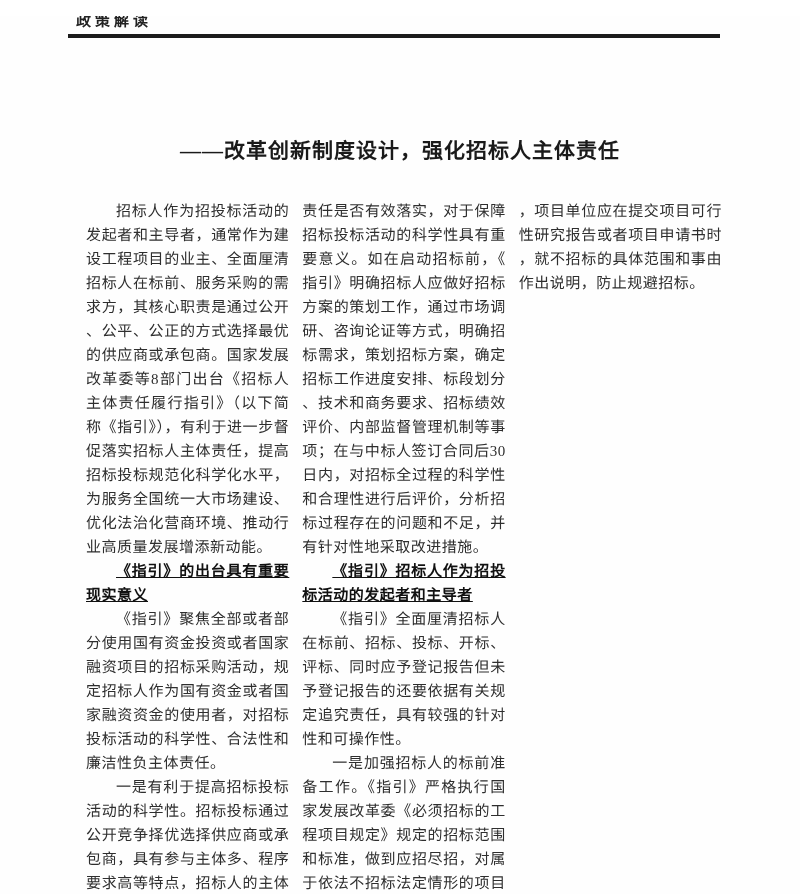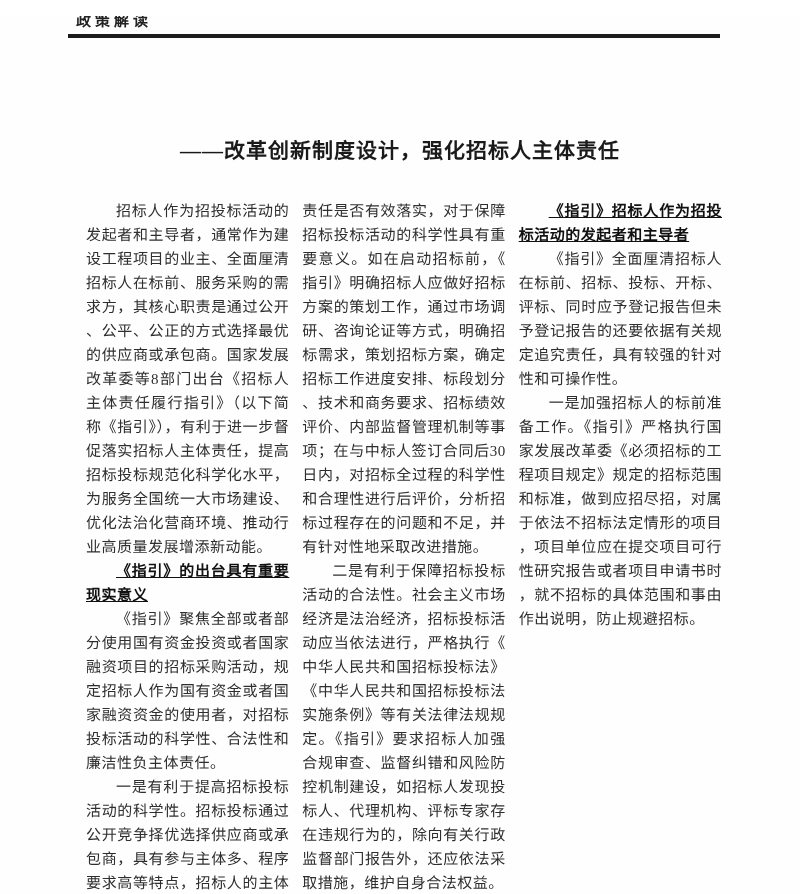--- a/index.html
+++ b/index.html
@@ -105,21 +105,20 @@
   <div class="header-rule"></div>
 
 
   <h2 class="article-subtitle">——改革创新制度设计，强化招标人主体责任</h2>
 
   <div class="article-columns" id="article-columns">
       <p class="para">招标人作为招投标活动的发起者和主导者，通常作为建设工程项目的业主、全面厘清招标人在标前、服务采购的需求方，其核心职责是通过公开、公平、公正的方式选择最优的供应商或承包商。国家发展改革委等8部门出台《招标人主体责任履行指引》（以下简称《指引》），有利于进一步督促落实招标人主体责任，提高招标投标规范化科学化水平，为服务全国统一大市场建设、优化法治化营商环境、推动行业高质量发展增添新动能。</p>
       <p class="para heading">《指引》的出台具有重要现实意义</p>
       <p class="para">《指引》聚焦全部或者部分使用国有资金投资或者国家融资项目的招标采购活动，规定招标人作为国有资金或者国家融资资金的使用者，对招标投标活动的科学性、合法性和廉洁性负主体责任。</p>
       <p class="para">一是有利于提高招标投标活动的科学性。招标投标通过公开竞争择优选择供应商或承包商，具有参与主体多、程序要求高等特点，招标人的主体责任是否有效落实，对于保障招标投标活动的科学性具有重要意义。如在启动招标前，《指引》明确招标人应做好招标方案的策划工作，通过市场调研、咨询论证等方式，明确招标需求，策划招标方案，确定招标工作进度安排、标段划分、技术和商务要求、招标绩效评价、内部监督管理机制等事项；在与中标人签订合同后30日内，对招标全过程的科学性和合理性进行后评价，分析招标过程存在的问题和不足，并有针对性地采取改进措施。</p>
-      <p class="para">二是有利于保障招标投标活动的合法性。社会主义市场经济是法治经济，招标投标活动应当依法进行，严格执行《中华人民共和国招标投标法》《中华人民共和国招标投标法实施条例》等有关法律法规规定。《指引》要求招标人加强合规审查、监督纠错和风险防控机制建设，如招标人发现投标人、代理机构、评标专家存在违规行为的，除向有关行政监督部门报告外，还应依法采取措施，维护自身合法权益。</p>
       <p class="para heading">《指引》招标人作为招投标活动的发起者和主导者</p>
       <p class="para">《指引》全面厘清招标人在标前、招标、投标、开标、评标、同时应予登记报告但未予登记报告的还要依据有关规定追究责任，具有较强的针对性和可操作性。</p>
       <p class="para">一是加强招标人的标前准备工作。《指引》严格执行国家发展改革委《必须招标的工程项目规定》规定的招标范围和标准，做到应招尽招，对属于依法不招标法定情形的项目，项目单位应在提交项目可行性研究报告或者项目申请书时，就不招标的具体范围和事由作出说明，防止规避招标。</p>
     </div>
 
   <span class="page-number">16</span>
 
 </div>
 
 </body></html>

